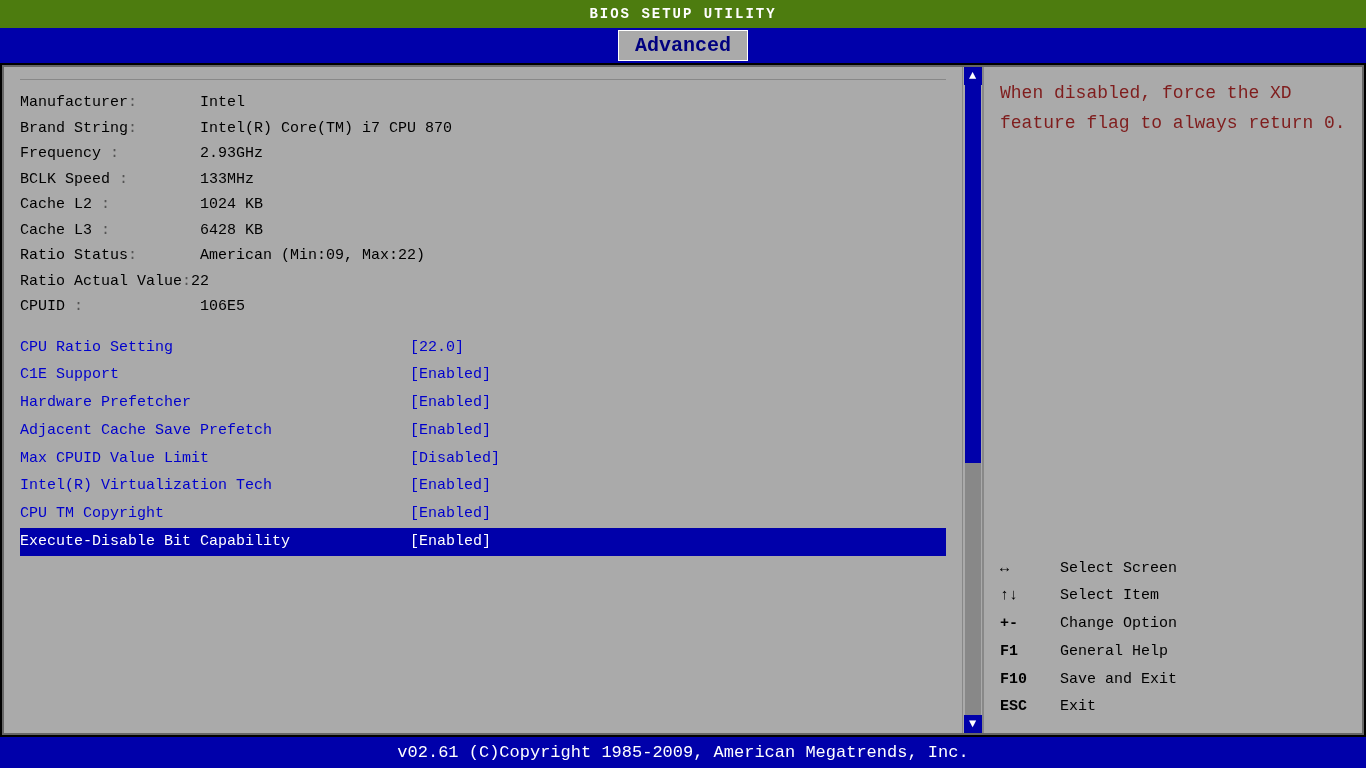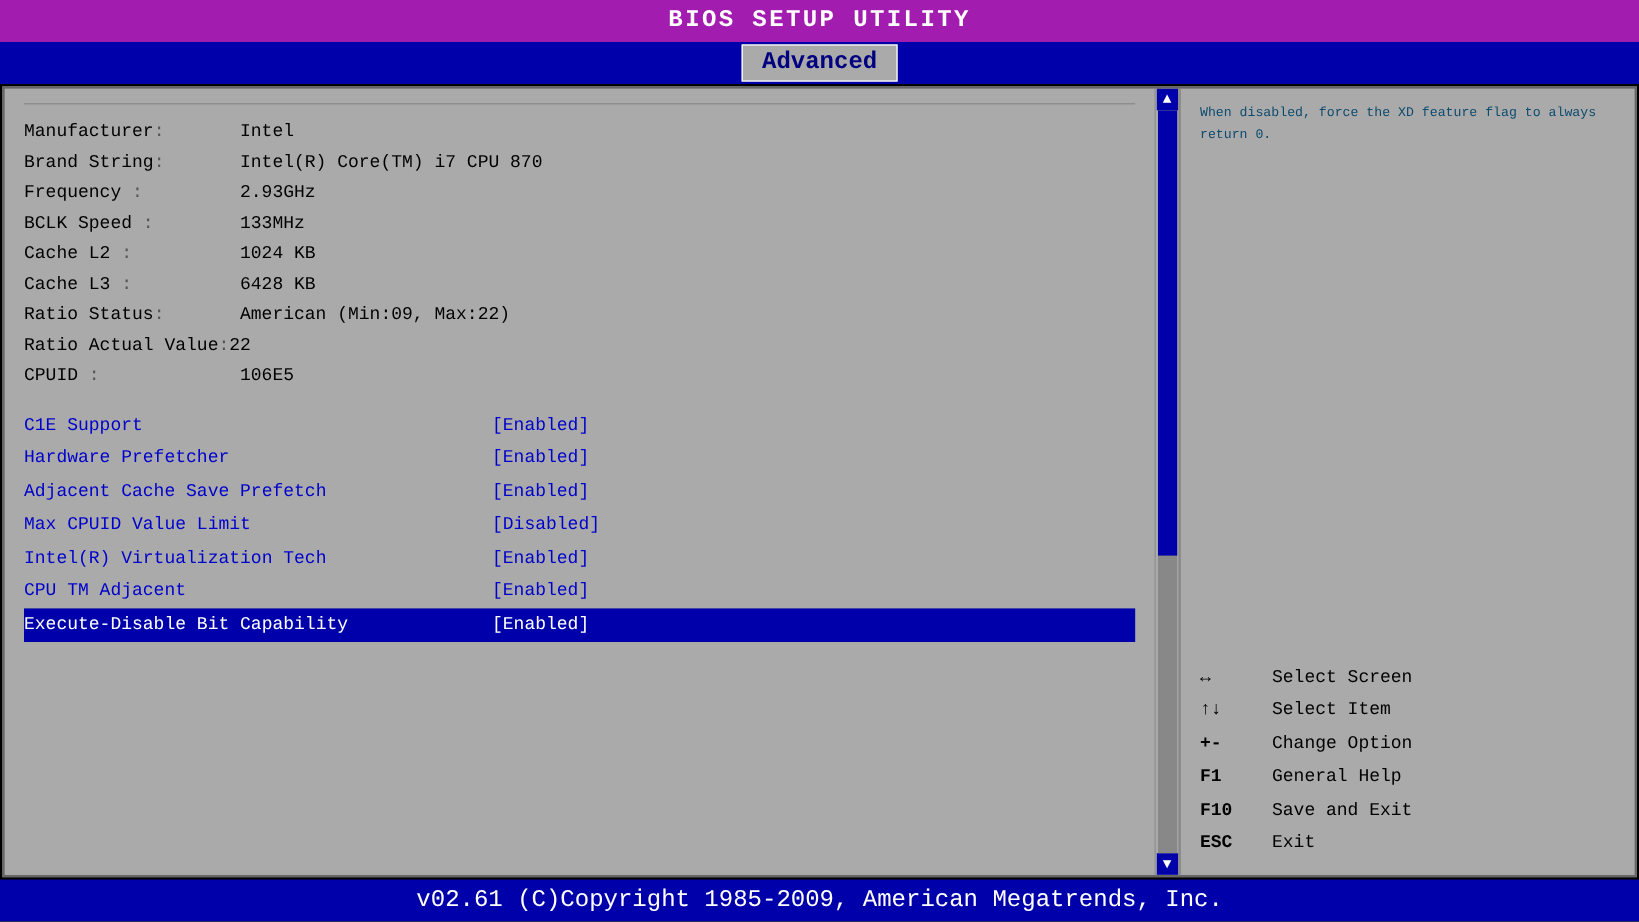--- a/index.html
+++ b/index.html
@@ -17,25 +17,25 @@
     }
 
     .screen {
       width: 1366px;
       height: 768px;
       display: flex;
       flex-direction: column;
     }
 
     .title-bar {
-      background: #a21caf;
+      background: #4d7c0f;
       color: #ffffff;
       text-align: center;
       padding: 6px 0;
-      font-size: 20px;
+      font-size: 14px;
       font-weight: bold;
       letter-spacing: 2px;
     }
 
     .tab-bar {
       background: #0000aa;
       display: flex;
       justify-content: center;
       padding: 2px 0;
     }
@@ -165,22 +165,22 @@
     .right-panel {
       width: 380px;
       background: #aaaaaa;
       padding: 12px 16px;
       border-left: 2px solid #888;
       display: flex;
       flex-direction: column;
     }
 
     .help-text {
-      color: #0c4a6e;
-      font-size: 11px;
+      color: #7f1d1d;
+      font-size: 18px;
       line-height: 1.65;
       margin-bottom: 20px;
     }
 
     .nav-help {
       margin-top: auto;
     }
 
     .nav-row {
       display: flex;
@@ -196,21 +196,21 @@
 
     .nav-action {
       color: #000000;
     }
 
     .footer-bar {
       background: #0000aa;
       color: #ffffff;
       text-align: center;
       padding: 6px 0;
-      font-size: 20px;
+      font-size: 17px;
     }
   </style>
 </head>
 <body>
 
 <div class="screen">
 
   <div class="title-bar">
     <span>BIOS SETUP UTILITY</span>
   </div>
@@ -257,20 +257,24 @@
           <span>Ratio Actual Value<span style="color:#555">:</span></span>
           <span>22</span>
         </div>
         <div class="info-row">
           <span class="info-label">CPUID         <span style="color:#555">:</span></span>
           <span>106E5</span>
         </div>
       </div>
 
       <div class="menu-section" id="menu-section">
+      <div class="menu-item">
+            <span class="menu-item-label">CPU Ratio Setting</span>
+            <span class="menu-item-value">[22.0]</span>
+          </div>
           <div class="menu-item">
             <span class="menu-item-label">C1E Support</span>
             <span class="menu-item-value">[Enabled]</span>
           </div>
           <div class="menu-item">
             <span class="menu-item-label">Hardware Prefetcher</span>
             <span class="menu-item-value">[Enabled]</span>
           </div>
           <div class="menu-item">
             <span class="menu-item-label">Adjacent Cache Save Prefetch</span>
@@ -278,21 +282,21 @@
           </div>
           <div class="menu-item">
             <span class="menu-item-label">Max CPUID Value Limit</span>
             <span class="menu-item-value">[Disabled]</span>
           </div>
           <div class="menu-item">
             <span class="menu-item-label">Intel(R) Virtualization Tech</span>
             <span class="menu-item-value">[Enabled]</span>
           </div>
           <div class="menu-item">
-            <span class="menu-item-label">CPU TM Adjacent</span>
+            <span class="menu-item-label">CPU TM Copyright</span>
             <span class="menu-item-value">[Enabled]</span>
           </div>
           <div class="menu-item highlighted">
             <span class="menu-item-label">Execute-Disable Bit Capability</span>
             <span class="menu-item-value">[Enabled]</span>
           </div>
         </div>
     </div>
 
     <div class="scrollbar-area">

